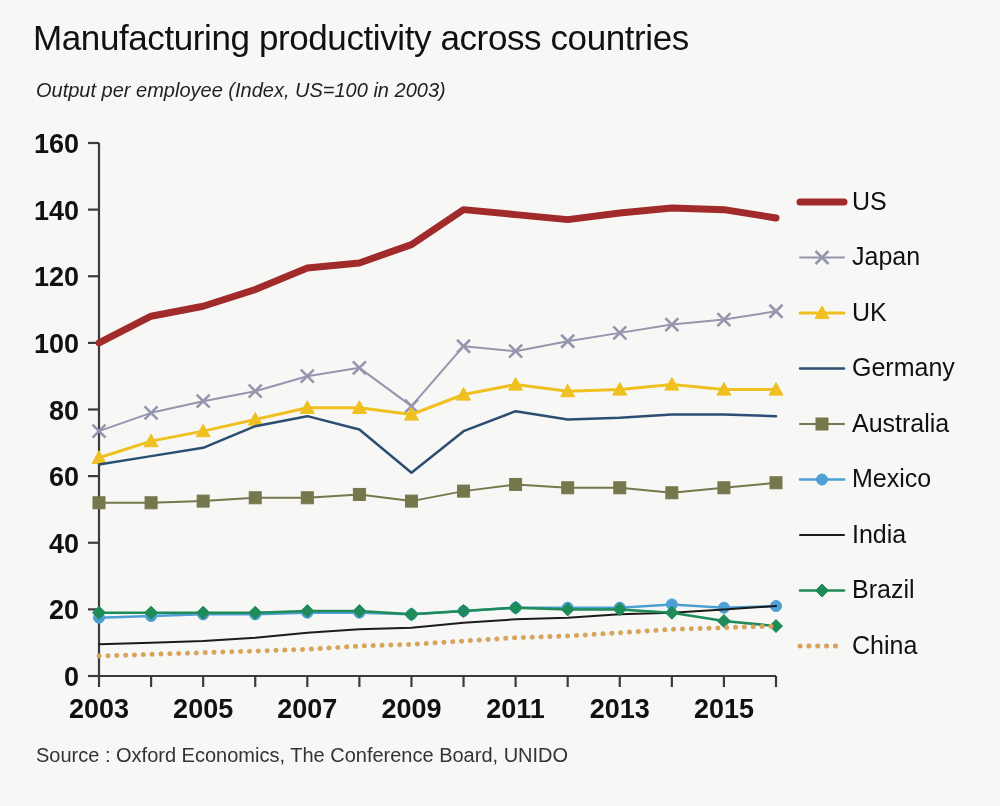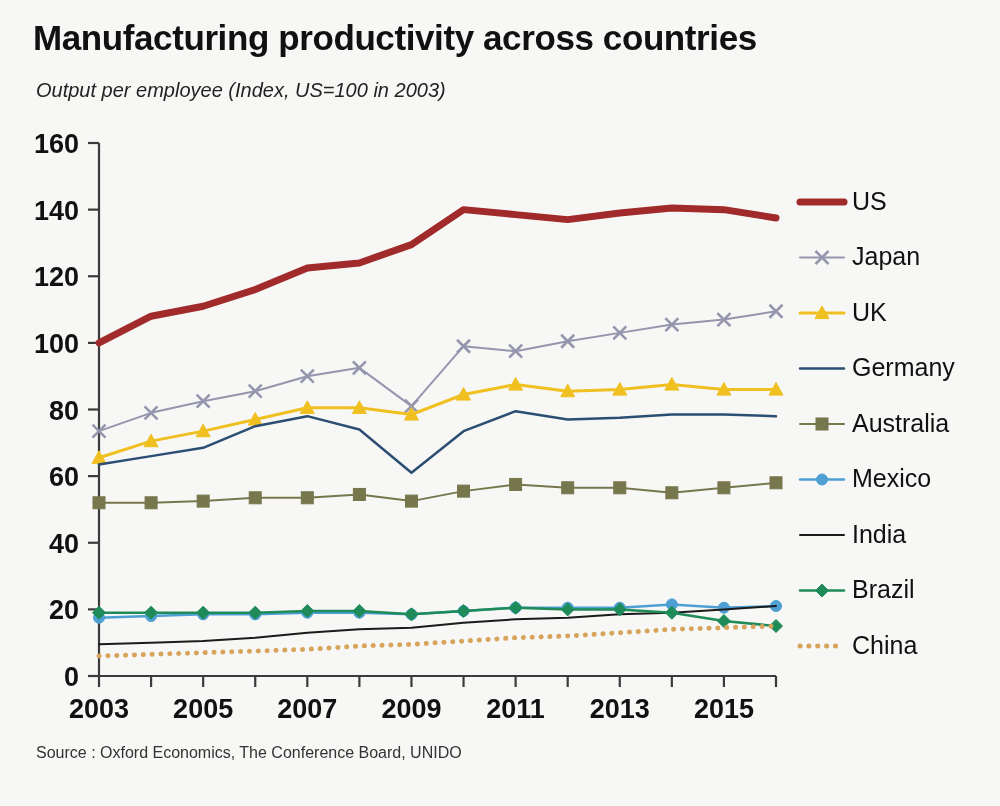--- a/index.html
+++ b/index.html
@@ -6,30 +6,30 @@
   body{
     width:1000px;height:806px;
     background:#f7f7f5;
     font-family:"Liberation Sans", sans-serif;
     color:#1a1a1a;
     overflow:hidden;
     position:relative;
   }
   #page-title{
     position:absolute;left:33px;top:18px;
-    font-size:35px;font-weight:bold;letter-spacing:-0.4px;
+    font-size:35px;font-weight:normal;letter-spacing:-0.4px;
     color:#111;white-space:nowrap;
   }
   #subtitle{
     position:absolute;left:36px;top:79px;
     font-size:20px;color:#222;white-space:nowrap;font-style:italic;
   }
   #source{
     position:absolute;left:36px;top:744px;
-    font-size:16px;color:#333;white-space:nowrap;
+    font-size:20px;color:#333;white-space:nowrap;
   }
   #chart-area{
     position:absolute;left:0;top:0;width:1000px;height:806px;
   }
   svg{display:block;}
   .ytick-label{font-size:27px;fill:#111;font-family:"Liberation Sans",sans-serif;font-weight:bold;text-anchor:end;}
   .xtick-label{font-size:27px;fill:#111;font-family:"Liberation Sans",sans-serif;font-weight:bold;text-anchor:middle;}
   .legend-label{font-size:25px;fill:#111;font-family:"Liberation Sans",sans-serif;dominant-baseline:middle;}
   .axis-line{stroke:#3b3b3b;stroke-width:2.2;fill:none;}
   .tick-mark{stroke:#3b3b3b;stroke-width:2.2;}

